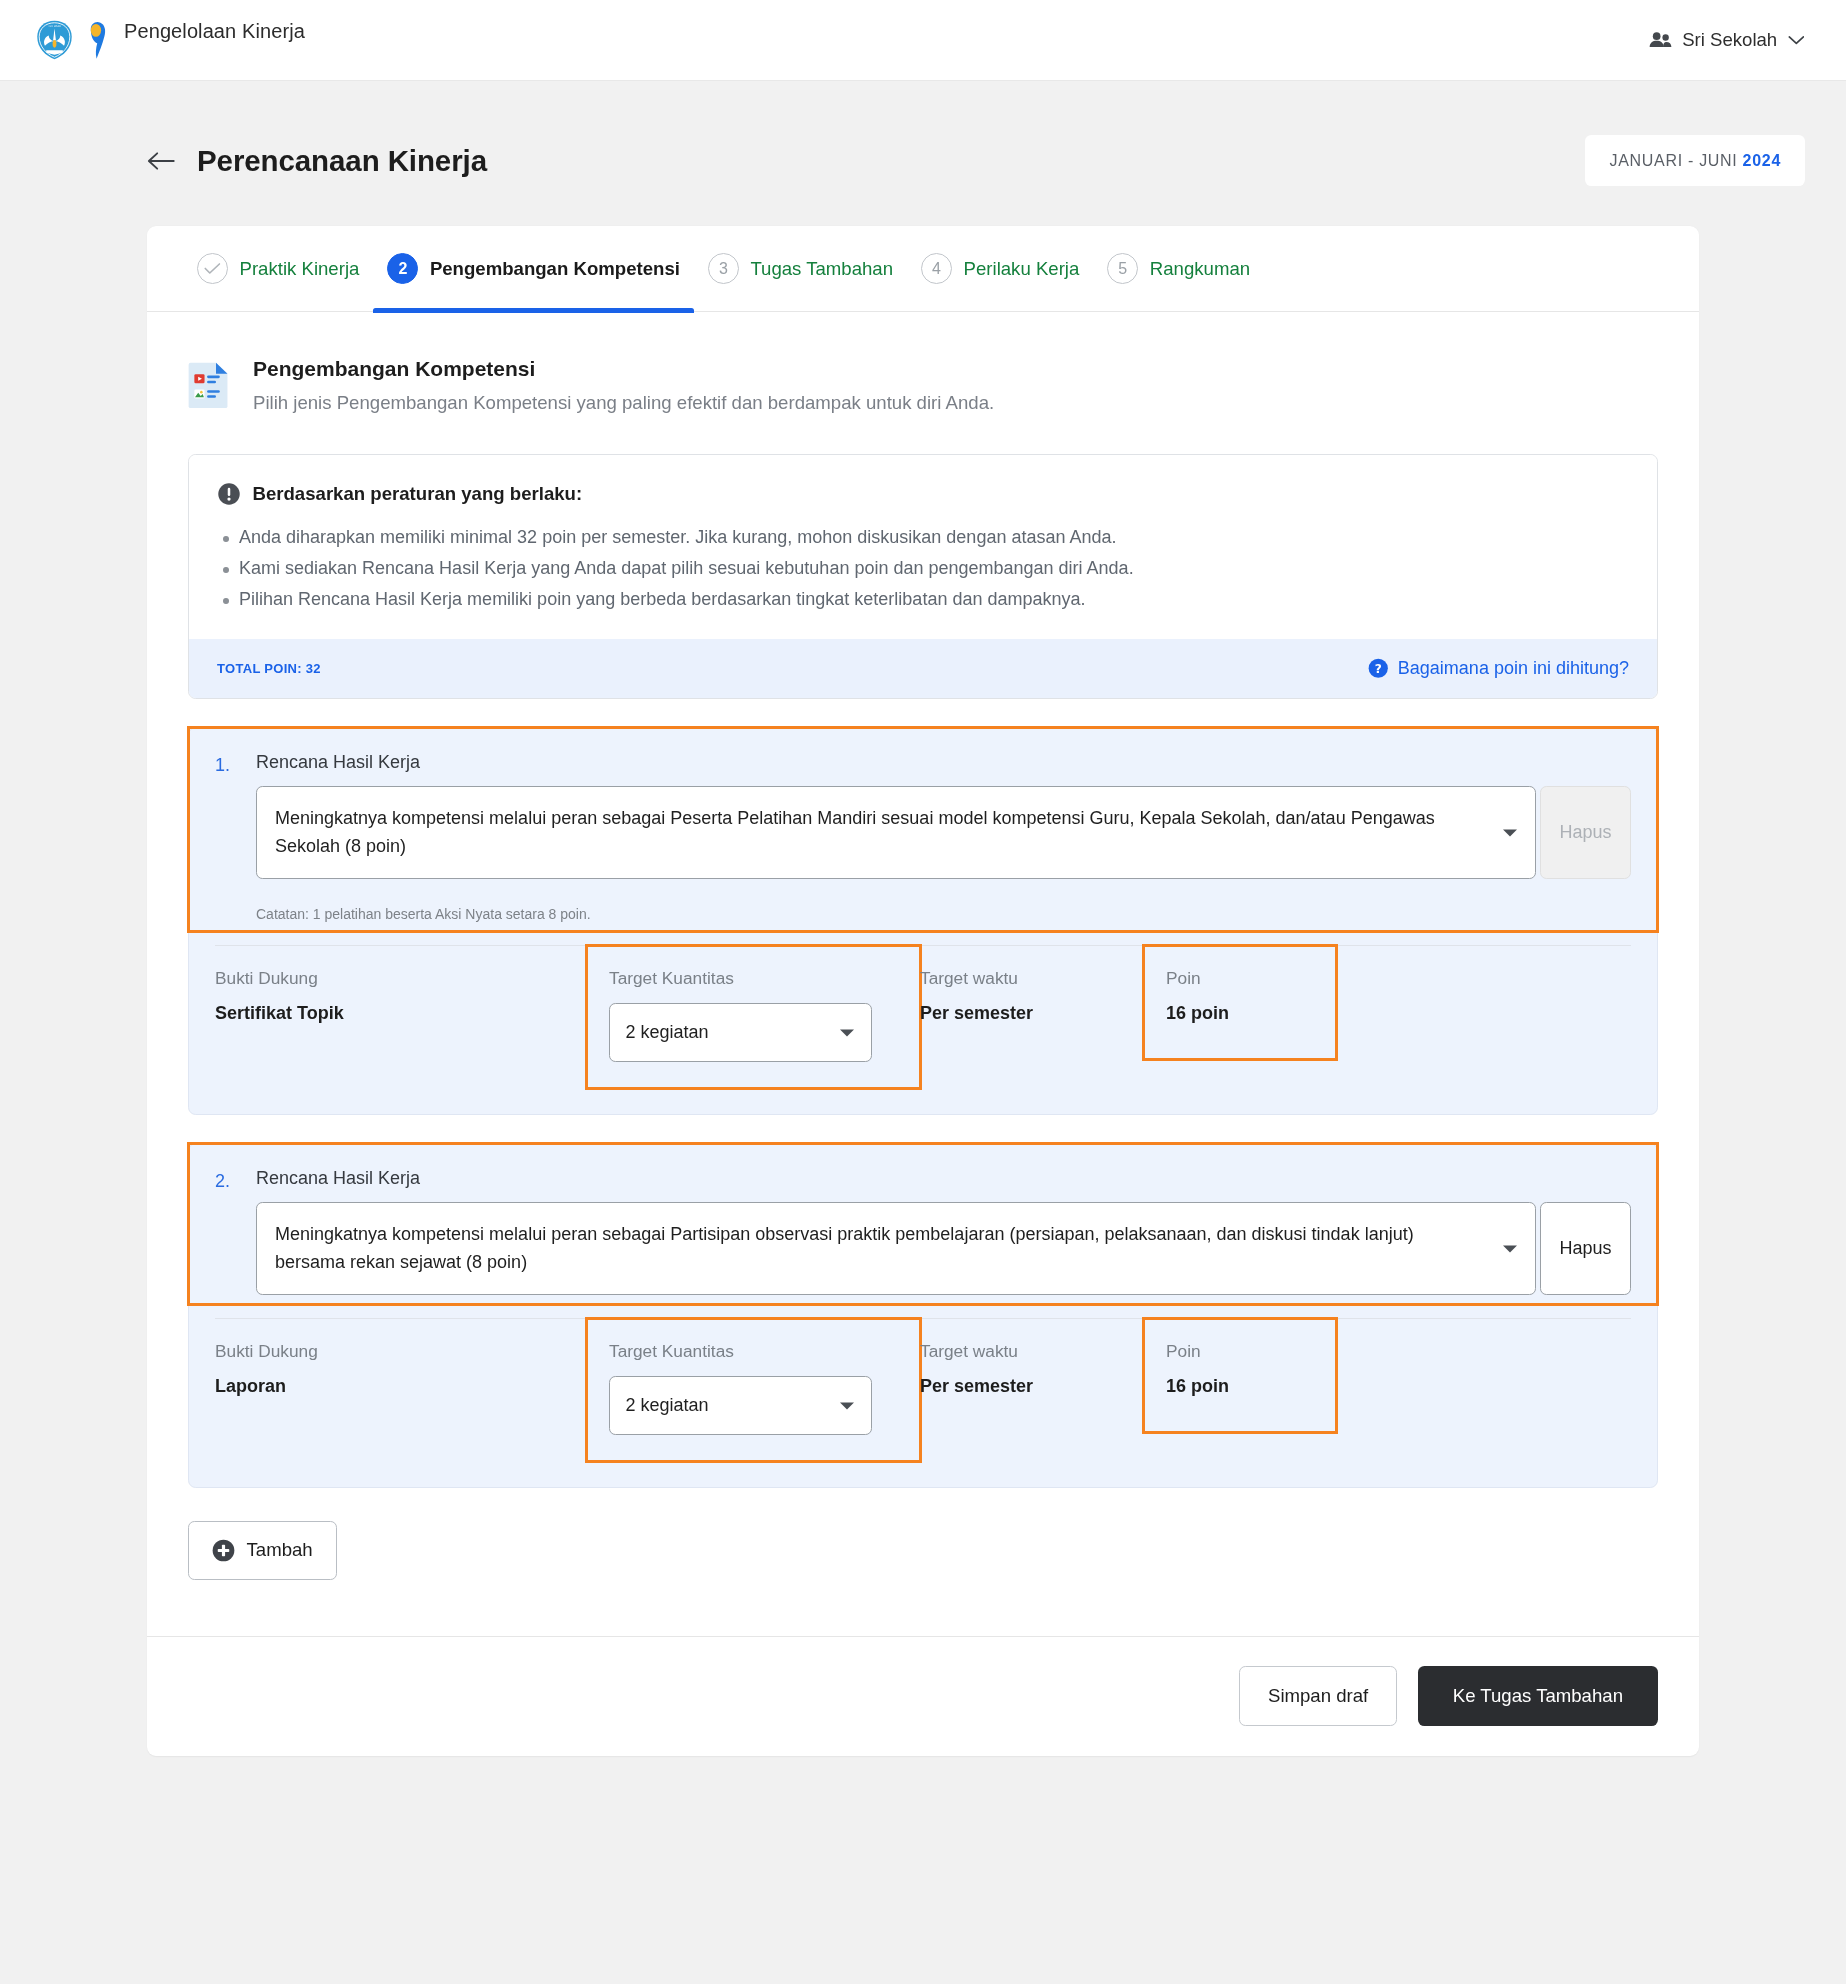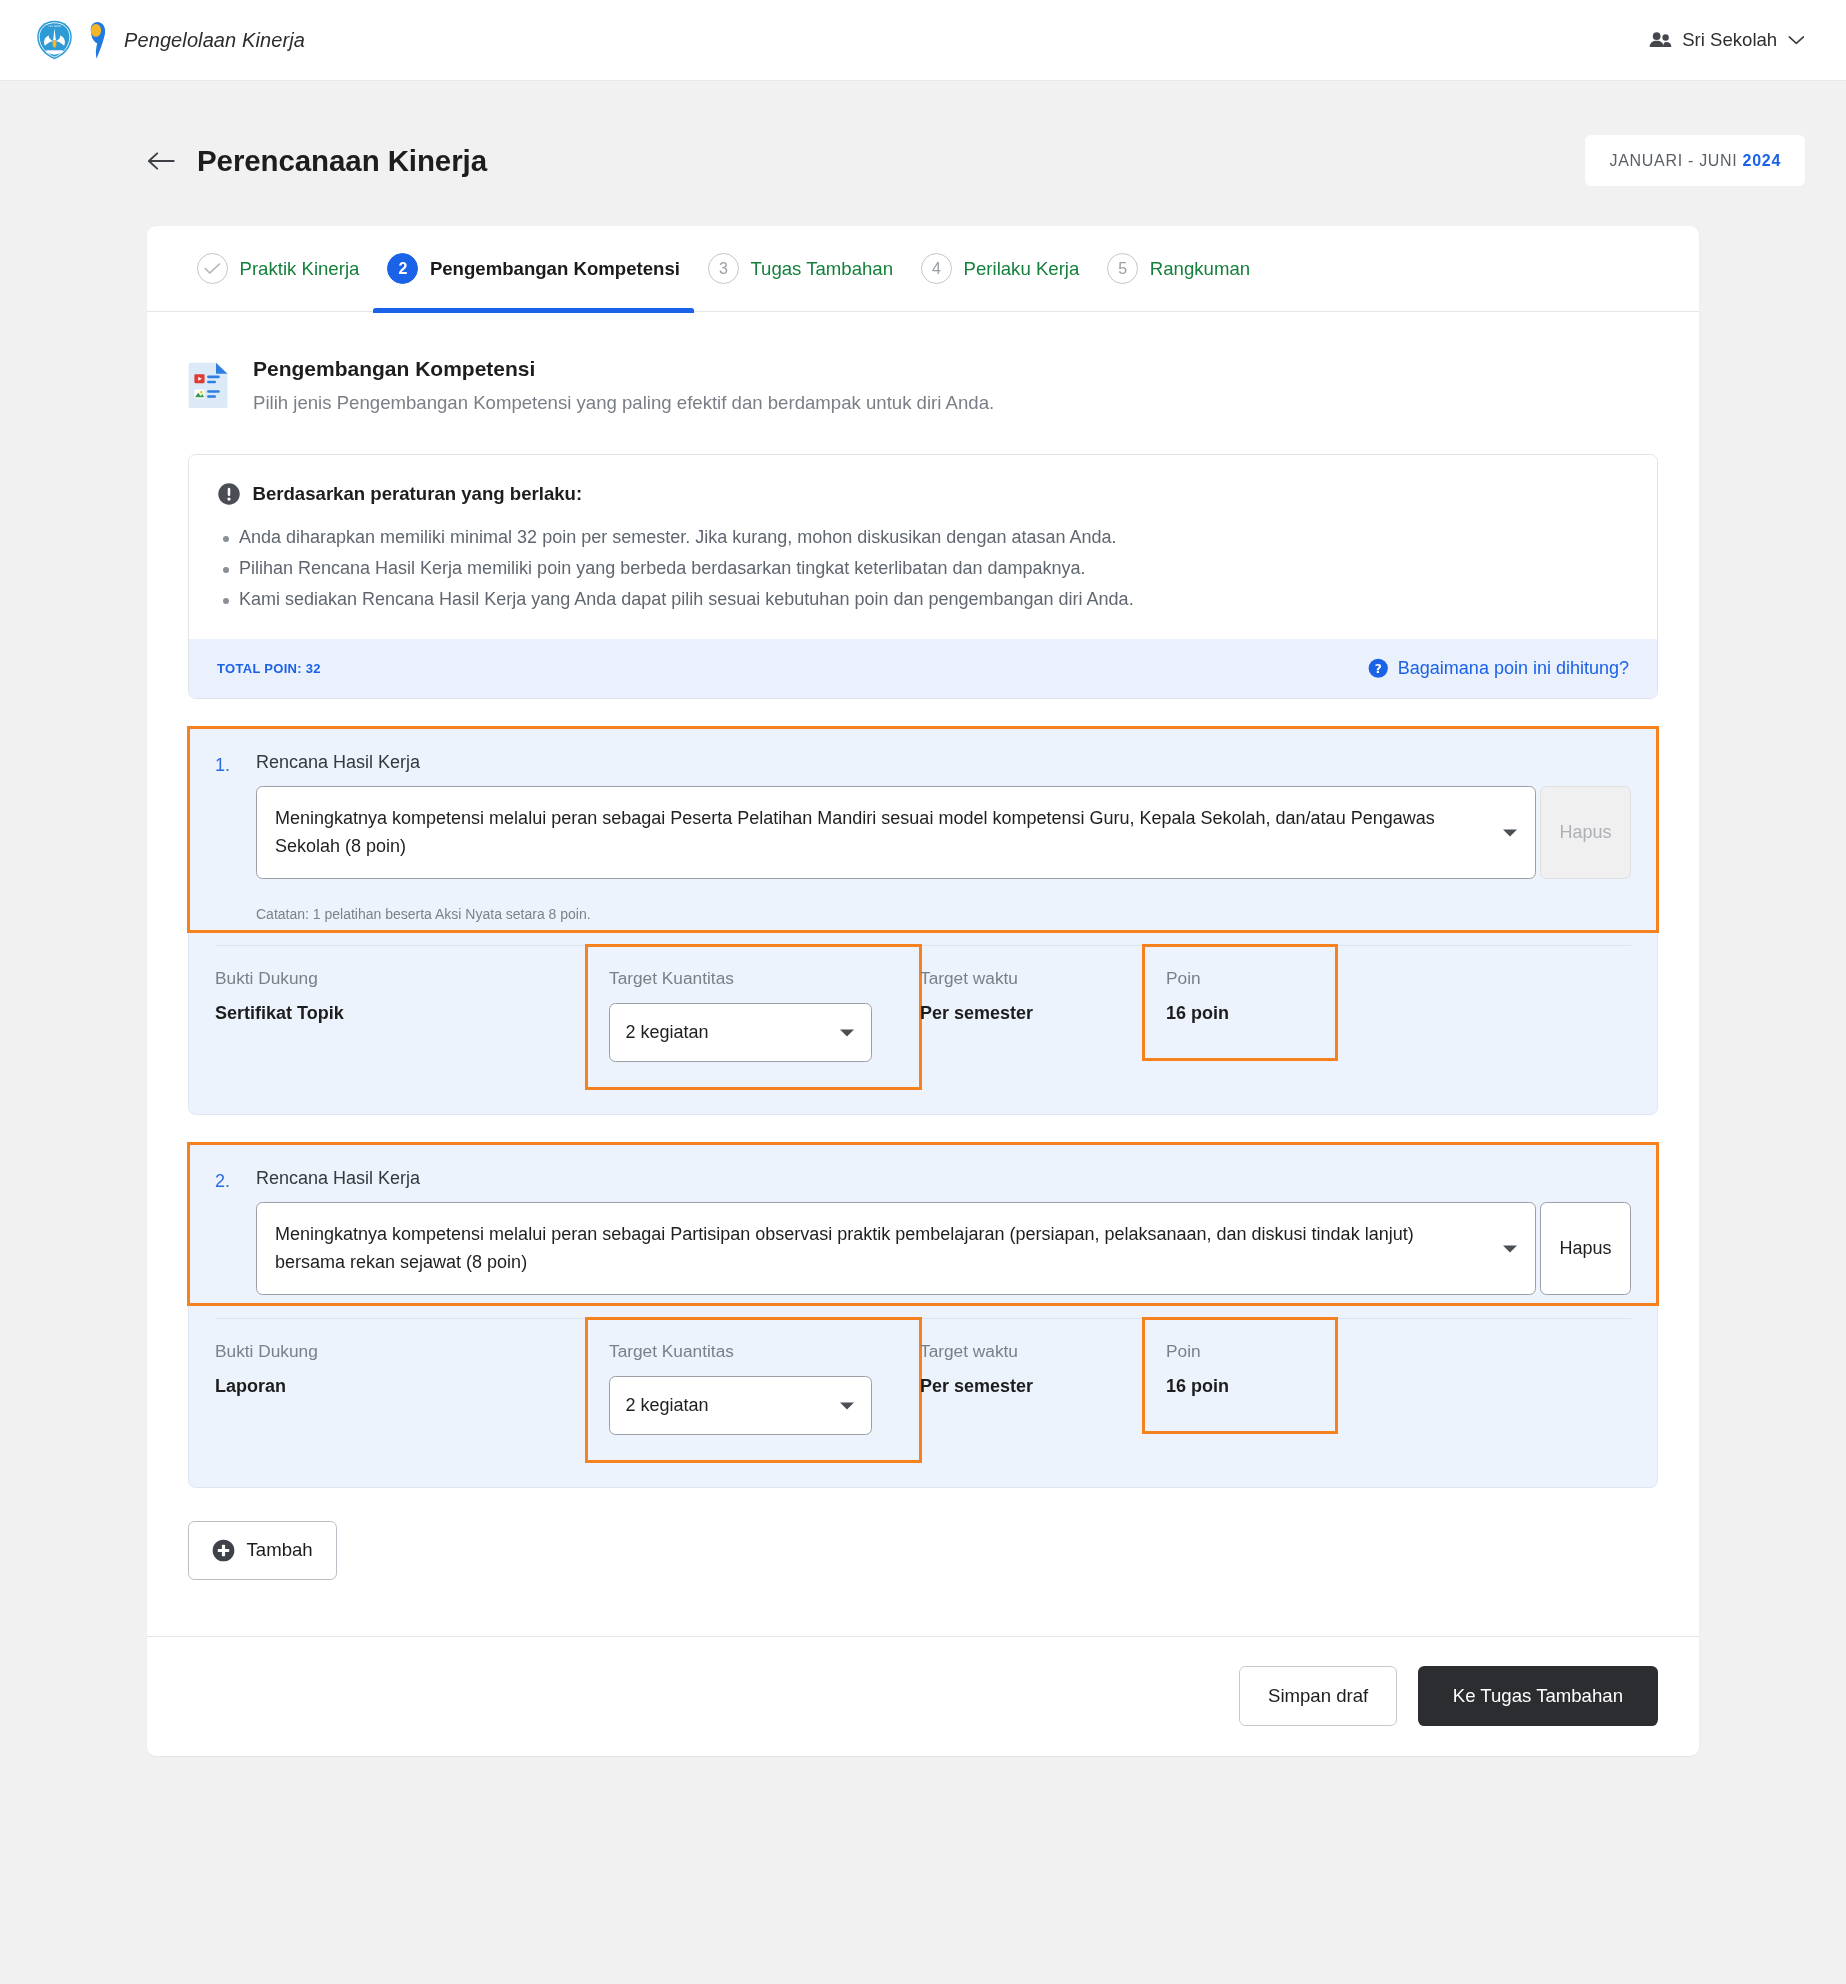--- a/index.html
+++ b/index.html
@@ -13,21 +13,21 @@
 
   
   .appbar {
     height: 81px;
     background: #ffffff;
     display: flex;
     align-items: center;
     padding: 0 38px 0 36px;
     border-bottom: 1.3px solid #e8e8e8;
   }
-  .brand { display: flex; align-items: center; gap: 12px; font-style: italic; }
+  .brand { display: flex; align-items: flex-start; gap: 12px; }
   .logo-tutwuri { width: 37px; height: 40px; flex: none; }
   .logo-y { width: 27px; height: 40px; flex: none; }
   .brand-title {
     font-size: 20px;
     color: #2c2c2c;
     letter-spacing: 0.1px;
   }
   .appbar-spacer { flex: 1; }
   .user-menu {
     display: flex; align-items: center; gap: 10.3px;
@@ -384,22 +384,22 @@
         <div class="rules-title">
           <svg class="excl" viewBox="0 0 38 38">
             <circle cx="19" cy="19" r="17" fill="#4a4e54"></circle>
             <rect x="17" y="9" width="4" height="13" rx="2" fill="#ffffff"></rect>
             <circle cx="19" cy="27" r="2.6" fill="#ffffff"></circle>
           </svg>
           <span>Berdasarkan peraturan yang berlaku:</span>
         </div>
         <ul>
           <li>Anda diharapkan memiliki minimal 32 poin per semester. Jika kurang, mohon diskusikan dengan atasan Anda.</li>
+          <li>Kami sediakan Rencana Hasil Kerja yang Anda dapat pilih sesuai kebutuhan poin dan pengembangan diri Anda.</li>
           <li>Pilihan Rencana Hasil Kerja memiliki poin yang berbeda berdasarkan tingkat keterlibatan dan dampaknya.</li>
-          <li>Kami sediakan Rencana Hasil Kerja yang Anda dapat pilih sesuai kebutuhan poin dan pengembangan diri Anda.</li>
         </ul>
       </div>
       <div class="rules-foot">
         <div class="total-poin">TOTAL POIN: 32</div>
         <div class="sp"></div>
         <div class="howlink">
           <svg class="qmark" viewBox="0 0 32 32" style="font-size:28px">
             <circle cx="16" cy="16" r="15" fill="#1a62e8"></circle>
             <text x="16" y="23" font-size="19" font-weight="bold" fill="#ffffff" text-anchor="middle" font-family="DejaVu Sans">?</text>
           </svg>

